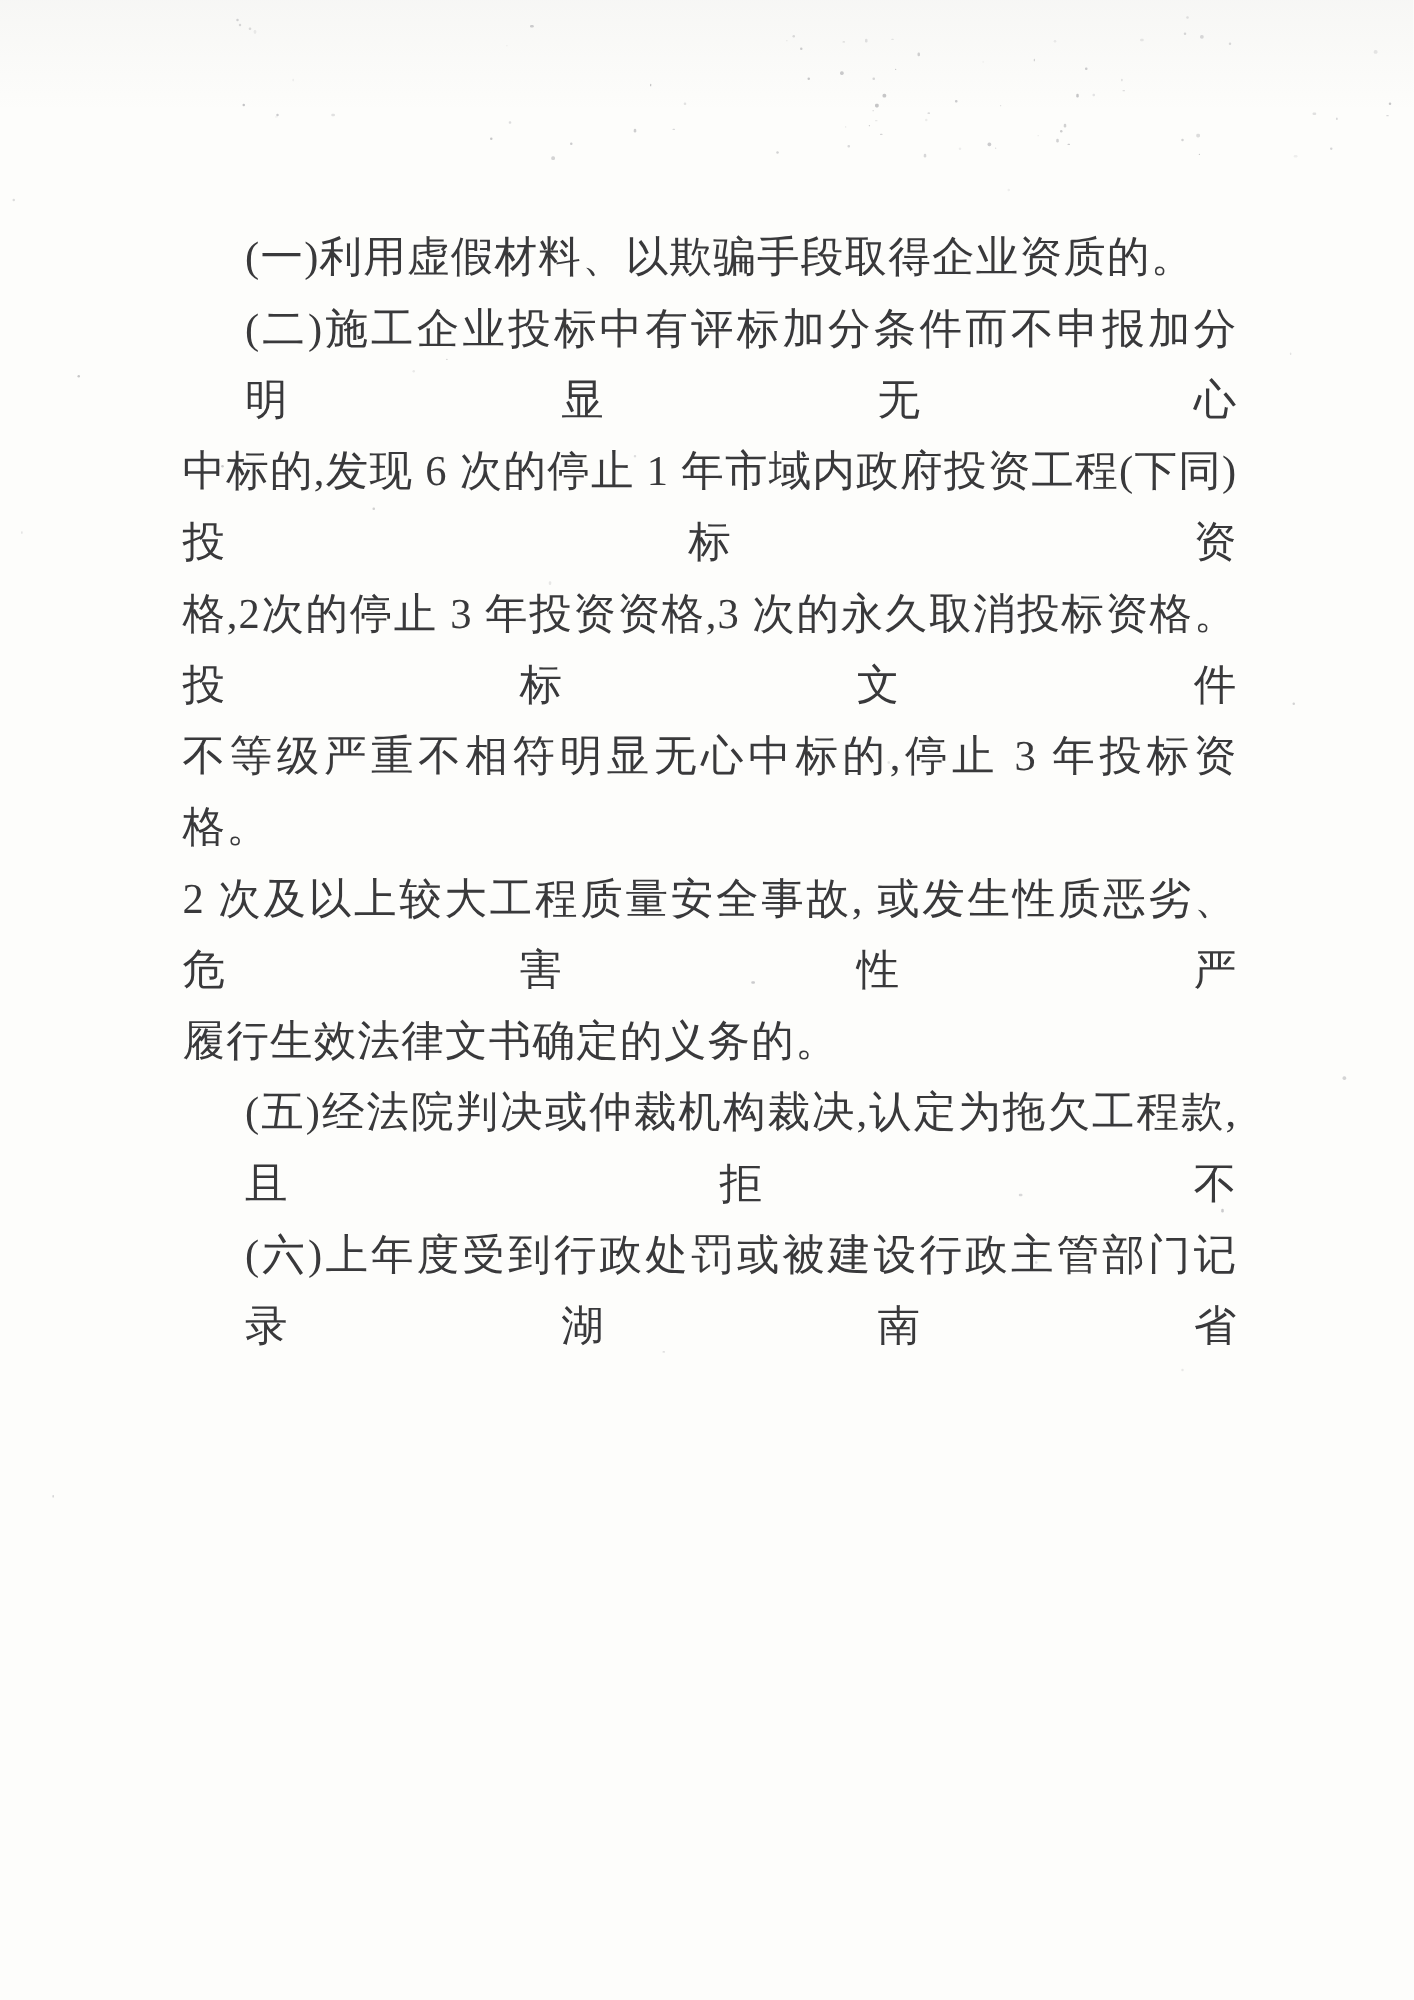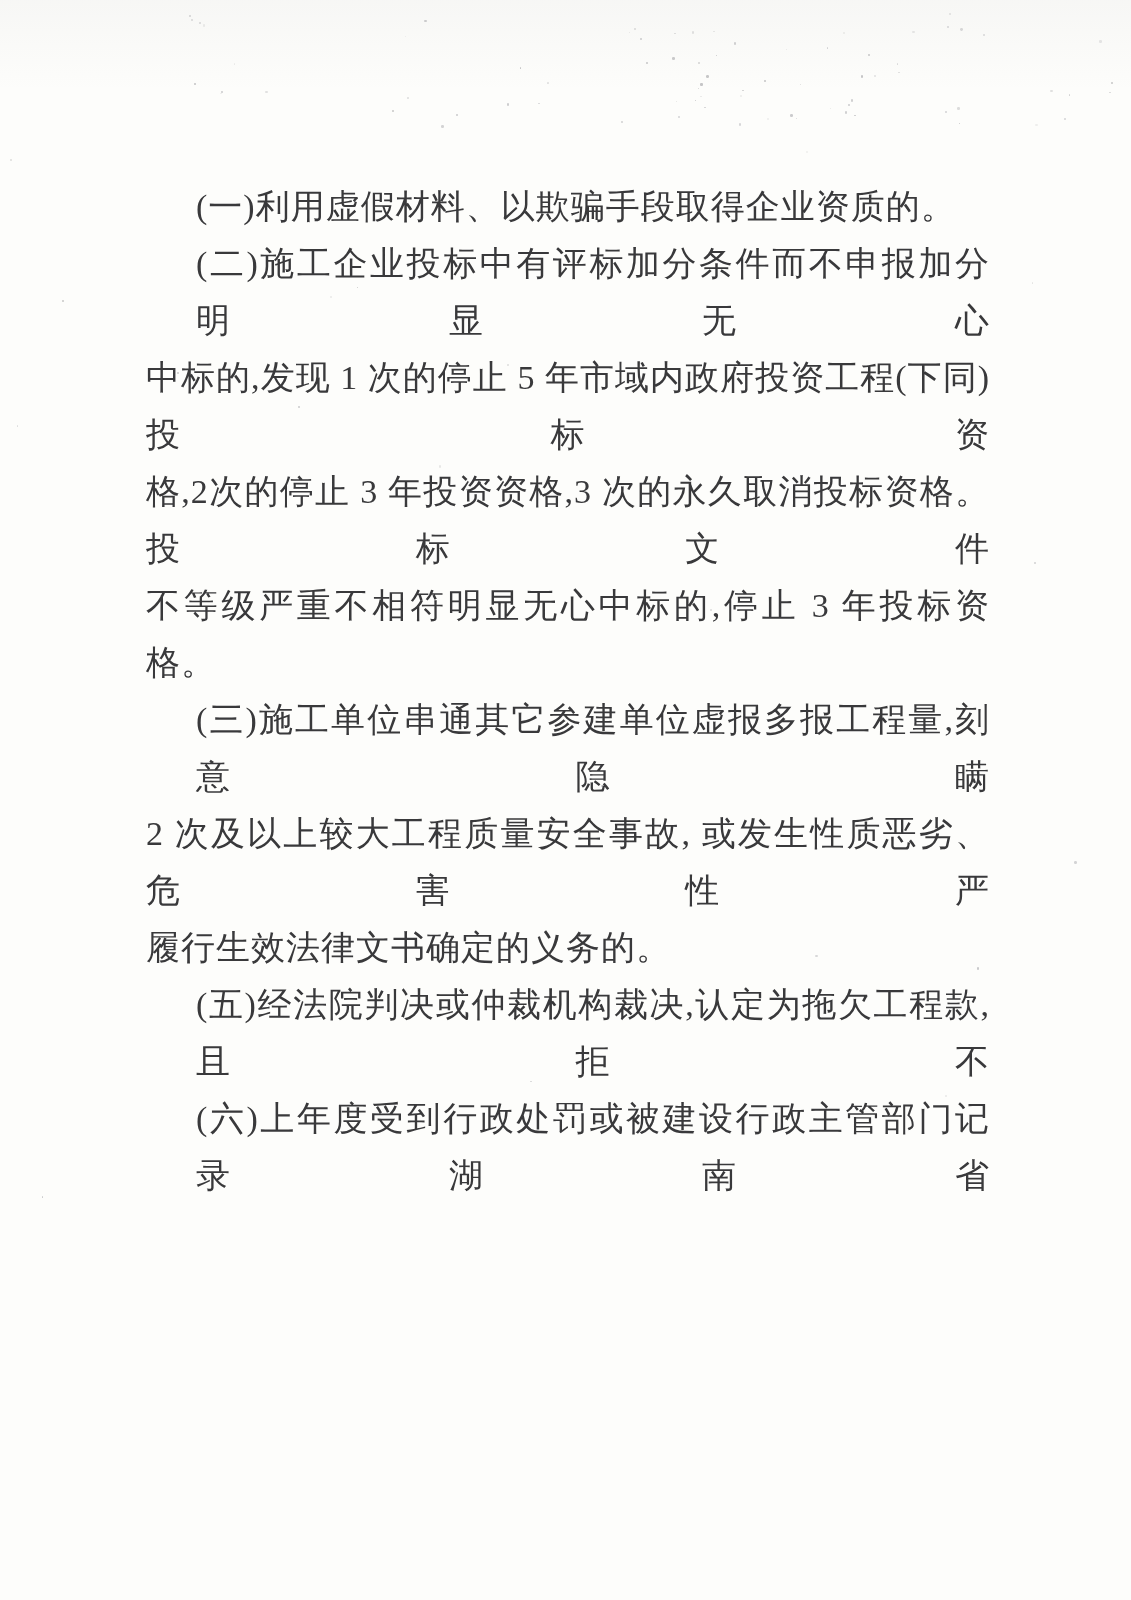--- a/index.html
+++ b/index.html
@@ -189,23 +189,22 @@
       <div class="speck" style="left: 507.223px; top: 363.763px; width: 1.82139px; height: 1.82139px; opacity: 0.25;"></div>
       <div class="speck" style="left: 9.90591px; top: 158.734px; width: 2.14204px; height: 2.14204px; opacity: 0.27;"></div>
       <div class="speck" style="left: 331.322px; top: 210.253px; width: 1.78946px; height: 1.78946px; opacity: 0.39;"></div>
       <div class="speck" style="left: 173px; top: 540px; width: 3px; height: 3px; opacity: 0.45;"></div>
       <div class="speck" style="left: 62px; top: 300px; width: 2px; height: 2px; opacity: 0.45;"></div>
       <div class="speck" style="left: 177px; top: 372px; width: 2px; height: 2px; opacity: 0.45;"></div>
     </div>
   <main id="textblock" class="textblock">
       <div class="line" style="padding-left: 50px;">(一)利用虚假材料、以欺骗手段取得企业资质的。</div>
       <div class="line fill" style="padding-left: 50px;">(二)施工企业投标中有评标加分条件而不申报加分明显无心</div>
-      <div class="line fill">中标的,发现 1 次的停止 5 年市域内政府投资工程(下同)投标资</div>
+      <div class="line fill">中标的,发现 6 次的停止 1 年市域内政府投资工程(下同)投标资</div>
       <div class="line fill">格,2次的停止 3 年投资资格,3 次的永久取消投标资格。投标文件</div>
       <div class="line">不等级严重不相符明显无心中标的,停止 3 年投标资格。</div>
-      <div class="line fill" style="padding-left: 50px;">(三)施工单位串通其它参建单位虚报多报工程量,刻意隐瞒</div>
       <div class="line fill">2 次及以上较大工程质量安全事故, 或发生性质恶劣、危害性严</div>
       <div class="line">履行生效法律文书确定的义务的。</div>
       <div class="line fill" style="padding-left: 50px;">(五)经法院判决或仲裁机构裁决,认定为拖欠工程款,且拒不</div>
       <div class="line fill" style="padding-left: 50px;">(六)上年度受到行政处罚或被建设行政主管部门记录湖南省</div>
     </main>
   <div class="pagenum"><span>— 15 —</span></div>
 </div>
 
 </body></html>

